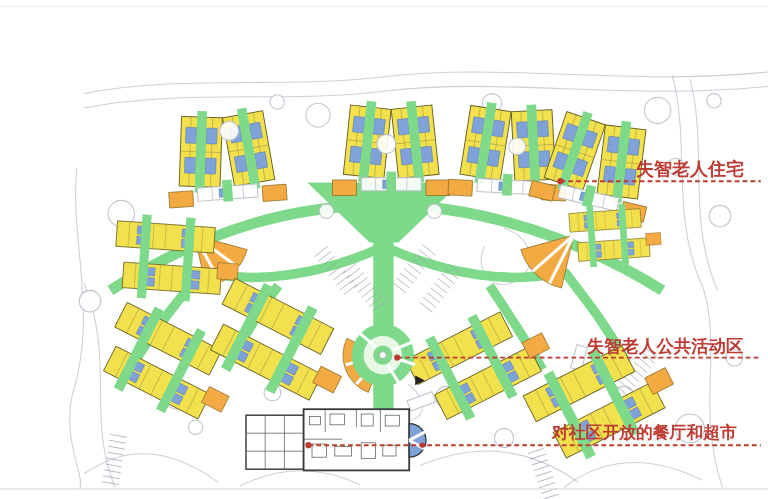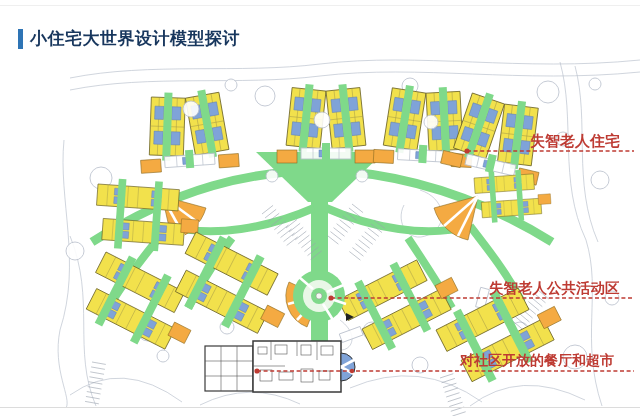--- a/index.html
+++ b/index.html
@@ -29,24 +29,20 @@
              font-family:"Liberation Sans","DejaVu Sans",sans-serif;}
   .white-ln{stroke:#ffffff;stroke-width:2.6;}
   .hatch{stroke:#9aa2ae;stroke-width:.7;opacity:.8;}
 </style>
 </head>
 <body>
 
 <div class="slide">
   <div class="edge-line edge-top"></div>
 
-  <div class="title-row">
-    <div class="title-bar"></div>
-    <h1 class="title-text">小住宅大世界设计模型探讨</h1>
-  </div>
 
   <svg width="640" height="416" viewBox="0 0 640 416">
 
     <defs>
 
       <g id="vb">
         <rect class="bldg" x="0" y="0" width="34" height="58"></rect>
         <line class="grid" x1="0" y1="29" x2="34" y2="29"></line>
         <line class="grid" x1="8" y1="0" x2="8" y2="58"></line>
         <line class="grid" x1="26" y1="0" x2="26" y2="58"></line>

